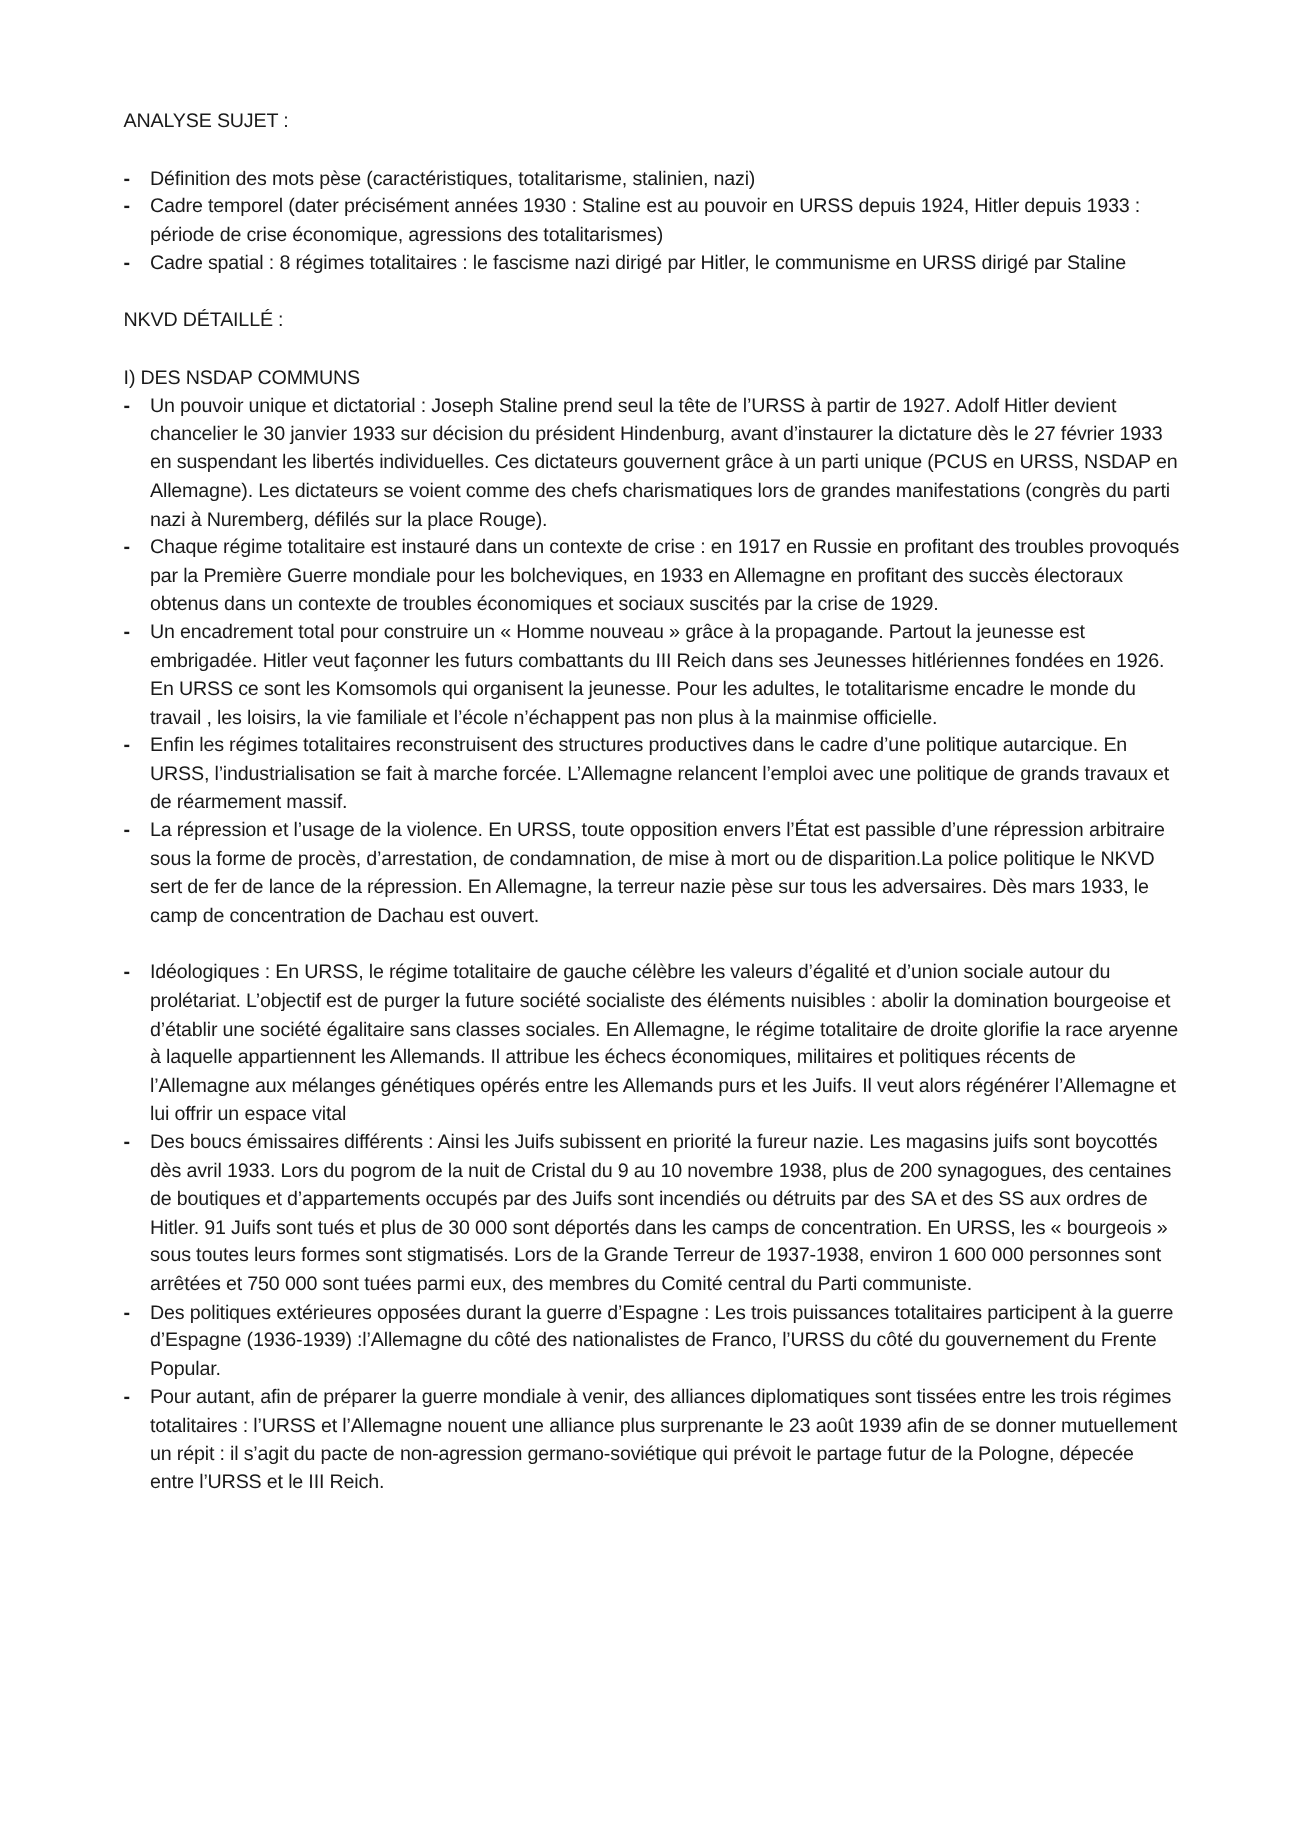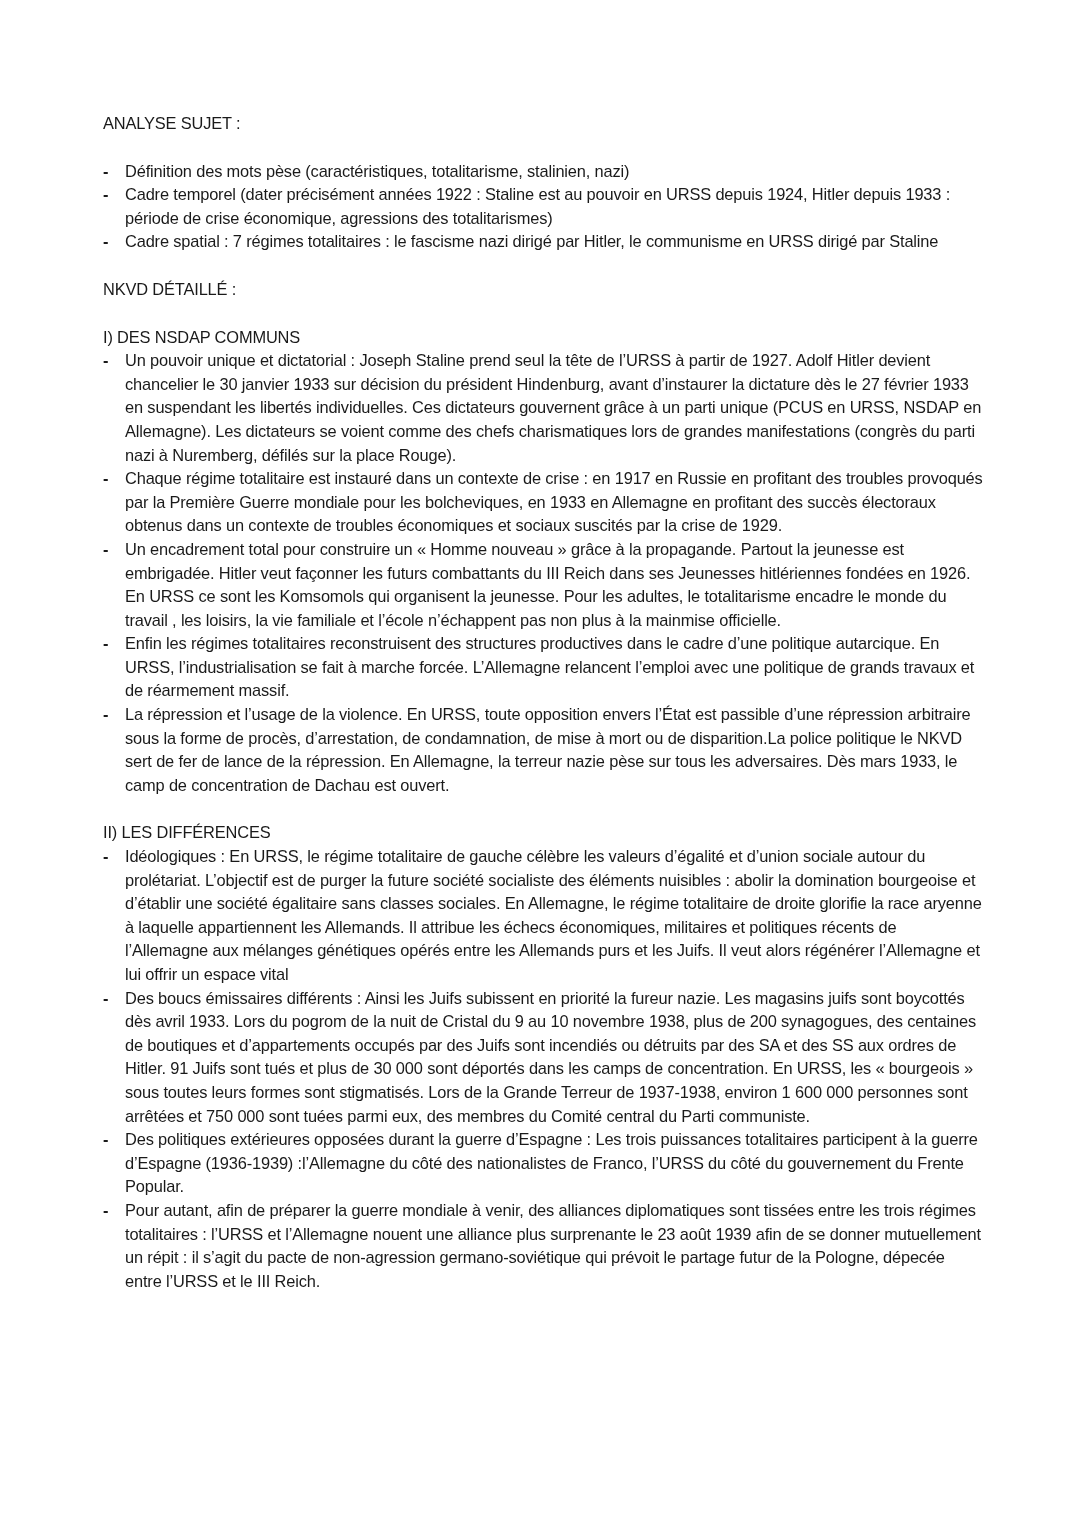--- a/index.html
+++ b/index.html
@@ -11,21 +11,21 @@
       width: 1080px;
       height: 1527px;
       position: relative;
       overflow: hidden;
       font-family: "Liberation Sans", "DejaVu Sans", sans-serif;
       color: #1a1a1a;
     }
     .page {
       position: absolute;
       left: 103px;
-      top: 112px;
+      top: 90px;
       width: 880px;
       font-size: 16.4px;
       line-height: 23.6px;
       letter-spacing: -0.15px;
     }
     .heading {
       margin: 0;
       font-weight: normal;
       font-size: 16.4px;
     }
@@ -51,39 +51,38 @@
   </style>
 </head>
 <body>
 
 <div class="page">
 
   <p class="heading">ANALYSE SUJET :</p>
   <div class="gap-big"></div>
   <ul class="dash-list">
     <li><span class="dash">-</span><span>Définition des mots pèse (caractéristiques, totalitarisme, stalinien, nazi)</span></li>
-    <li><span class="dash">-</span><span>Cadre temporel (dater précisément années 1922 : Staline est au pouvoir en URSS depuis 1924, Hitler depuis 1933 : période de crise économique, agressions des totalitarismes)</span></li>
-    <li><span class="dash">-</span><span>Cadre spatial : 7 régimes totalitaires : le fascisme nazi dirigé par Hitler, le communisme en URSS dirigé par Staline</span></li>
+    <li><span class="dash">-</span><span>Cadre temporel (dater précisément années 1930 : Staline est au pouvoir en URSS depuis 1924, Hitler depuis 1933 : période de crise économique, agressions des totalitarismes)</span></li>
+    <li><span class="dash">-</span><span>Cadre spatial : 8 régimes totalitaires : le fascisme nazi dirigé par Hitler, le communisme en URSS dirigé par Staline</span></li>
   </ul>
 
   <div class="gap-big"></div>
   <p class="heading">NKVD DÉTAILLÉ :</p>
   <div class="gap-big"></div>
 
   <p class="heading">I) DES NSDAP COMMUNS</p>
   <ul class="dash-list">
     <li><span class="dash">-</span><span>Un pouvoir unique et dictatorial : Joseph Staline prend seul la tête de l’URSS à partir de 1927. Adolf Hitler devient chancelier le 30 janvier 1933 sur décision du président Hindenburg, avant d’instaurer la dictature dès le 27 février 1933 en suspendant les libertés individuelles. Ces dictateurs gouvernent grâce à un parti unique (PCUS en URSS, NSDAP en Allemagne). Les dictateurs se voient comme des chefs charismatiques lors de grandes manifestations (congrès du parti nazi à Nuremberg, défilés sur la place Rouge).</span></li>
     <li><span class="dash">-</span><span>Chaque régime totalitaire est instauré dans un contexte de crise : en 1917 en Russie en profitant des troubles provoqués par la Première Guerre mondiale pour les bolcheviques, en 1933 en Allemagne en profitant des succès électoraux obtenus dans un contexte de troubles économiques et sociaux suscités par la crise de 1929.</span></li>
     <li><span class="dash">-</span><span> Un encadrement total pour construire un « Homme nouveau » grâce à la propagande. Partout la jeunesse est embrigadée. Hitler veut façonner les futurs combattants du III Reich dans ses Jeunesses hitlériennes fondées en 1926. En URSS ce sont les Komsomols qui organisent la jeunesse. Pour les adultes, le totalitarisme encadre le monde du travail , les loisirs, la vie familiale et l’école n’échappent pas non plus à la mainmise officielle.</span></li>
     <li><span class="dash">-</span><span>Enfin les régimes totalitaires reconstruisent des structures productives dans le cadre d’une politique autarcique. En URSS, l’industrialisation se fait à marche forcée. L’Allemagne relancent l’emploi avec une politique de grands travaux et de réarmement massif.</span></li>
     <li><span class="dash">-</span><span>La répression et l’usage de la violence. En URSS, toute opposition envers l’État est passible d’une répression arbitraire sous la forme de procès, d’arrestation, de condamnation, de mise à mort ou de disparition.La police politique le NKVD sert de fer de lance de la répression. En Allemagne, la terreur nazie pèse sur tous les adversaires. Dès mars 1933, le camp de concentration de Dachau est ouvert.</span></li>
   </ul>
 
   <div class="gap-big"></div>
-  <p class="heading">II) LES DIFFÉRENCES</p>
   <ul class="dash-list">
     <li><span class="dash">-</span><span>Idéologiques : En URSS, le régime totalitaire de gauche célèbre les valeurs d’égalité et d’union sociale autour du prolétariat. L’objectif est de purger la future société socialiste des éléments nuisibles : abolir la domination bourgeoise et d’établir une société égalitaire sans classes sociales. En Allemagne, le régime totalitaire de droite glorifie la race aryenne à laquelle appartiennent les Allemands. Il attribue les échecs économiques, militaires et politiques récents de l’Allemagne aux mélanges génétiques opérés entre les Allemands purs et les Juifs. Il veut alors régénérer l’Allemagne et lui offrir un espace vital</span></li>
     <li><span class="dash">-</span><span>Des boucs émissaires différents : Ainsi les Juifs subissent en priorité la fureur nazie. Les magasins juifs sont boycottés dès avril 1933. Lors du pogrom de la nuit de Cristal du 9 au 10 novembre 1938, plus de 200 synagogues, des centaines de boutiques et d’appartements occupés par des Juifs sont incendiés ou détruits par des SA et des SS aux ordres de Hitler. 91 Juifs sont tués et plus de 30 000 sont déportés dans les camps de concentration. En URSS, les « bourgeois » sous toutes leurs formes sont stigmatisés. Lors de la Grande Terreur de 1937-1938, environ 1 600 000 personnes sont arrêtées et 750 000 sont tuées parmi eux, des membres du Comité central du Parti communiste.</span></li>
     <li><span class="dash">-</span><span>Des politiques extérieures opposées durant la guerre d’Espagne : Les trois puissances totalitaires participent à la guerre d’Espagne (1936-1939) :l’Allemagne du côté des nationalistes de Franco, l’URSS du côté du gouvernement du Frente Popular.</span></li>
     <li><span class="dash">-</span><span>Pour autant, afin de préparer la guerre mondiale à venir, des alliances diplomatiques sont tissées entre les trois régimes totalitaires : l’URSS et l’Allemagne nouent une alliance plus surprenante le 23 août 1939 afin de se donner mutuellement un répit : il s’agit du pacte de non-agression germano-soviétique qui prévoit le partage futur de la Pologne, dépecée entre l’URSS et le III Reich.</span></li>
   </ul>
 
 </div>
 
 </body></html>

